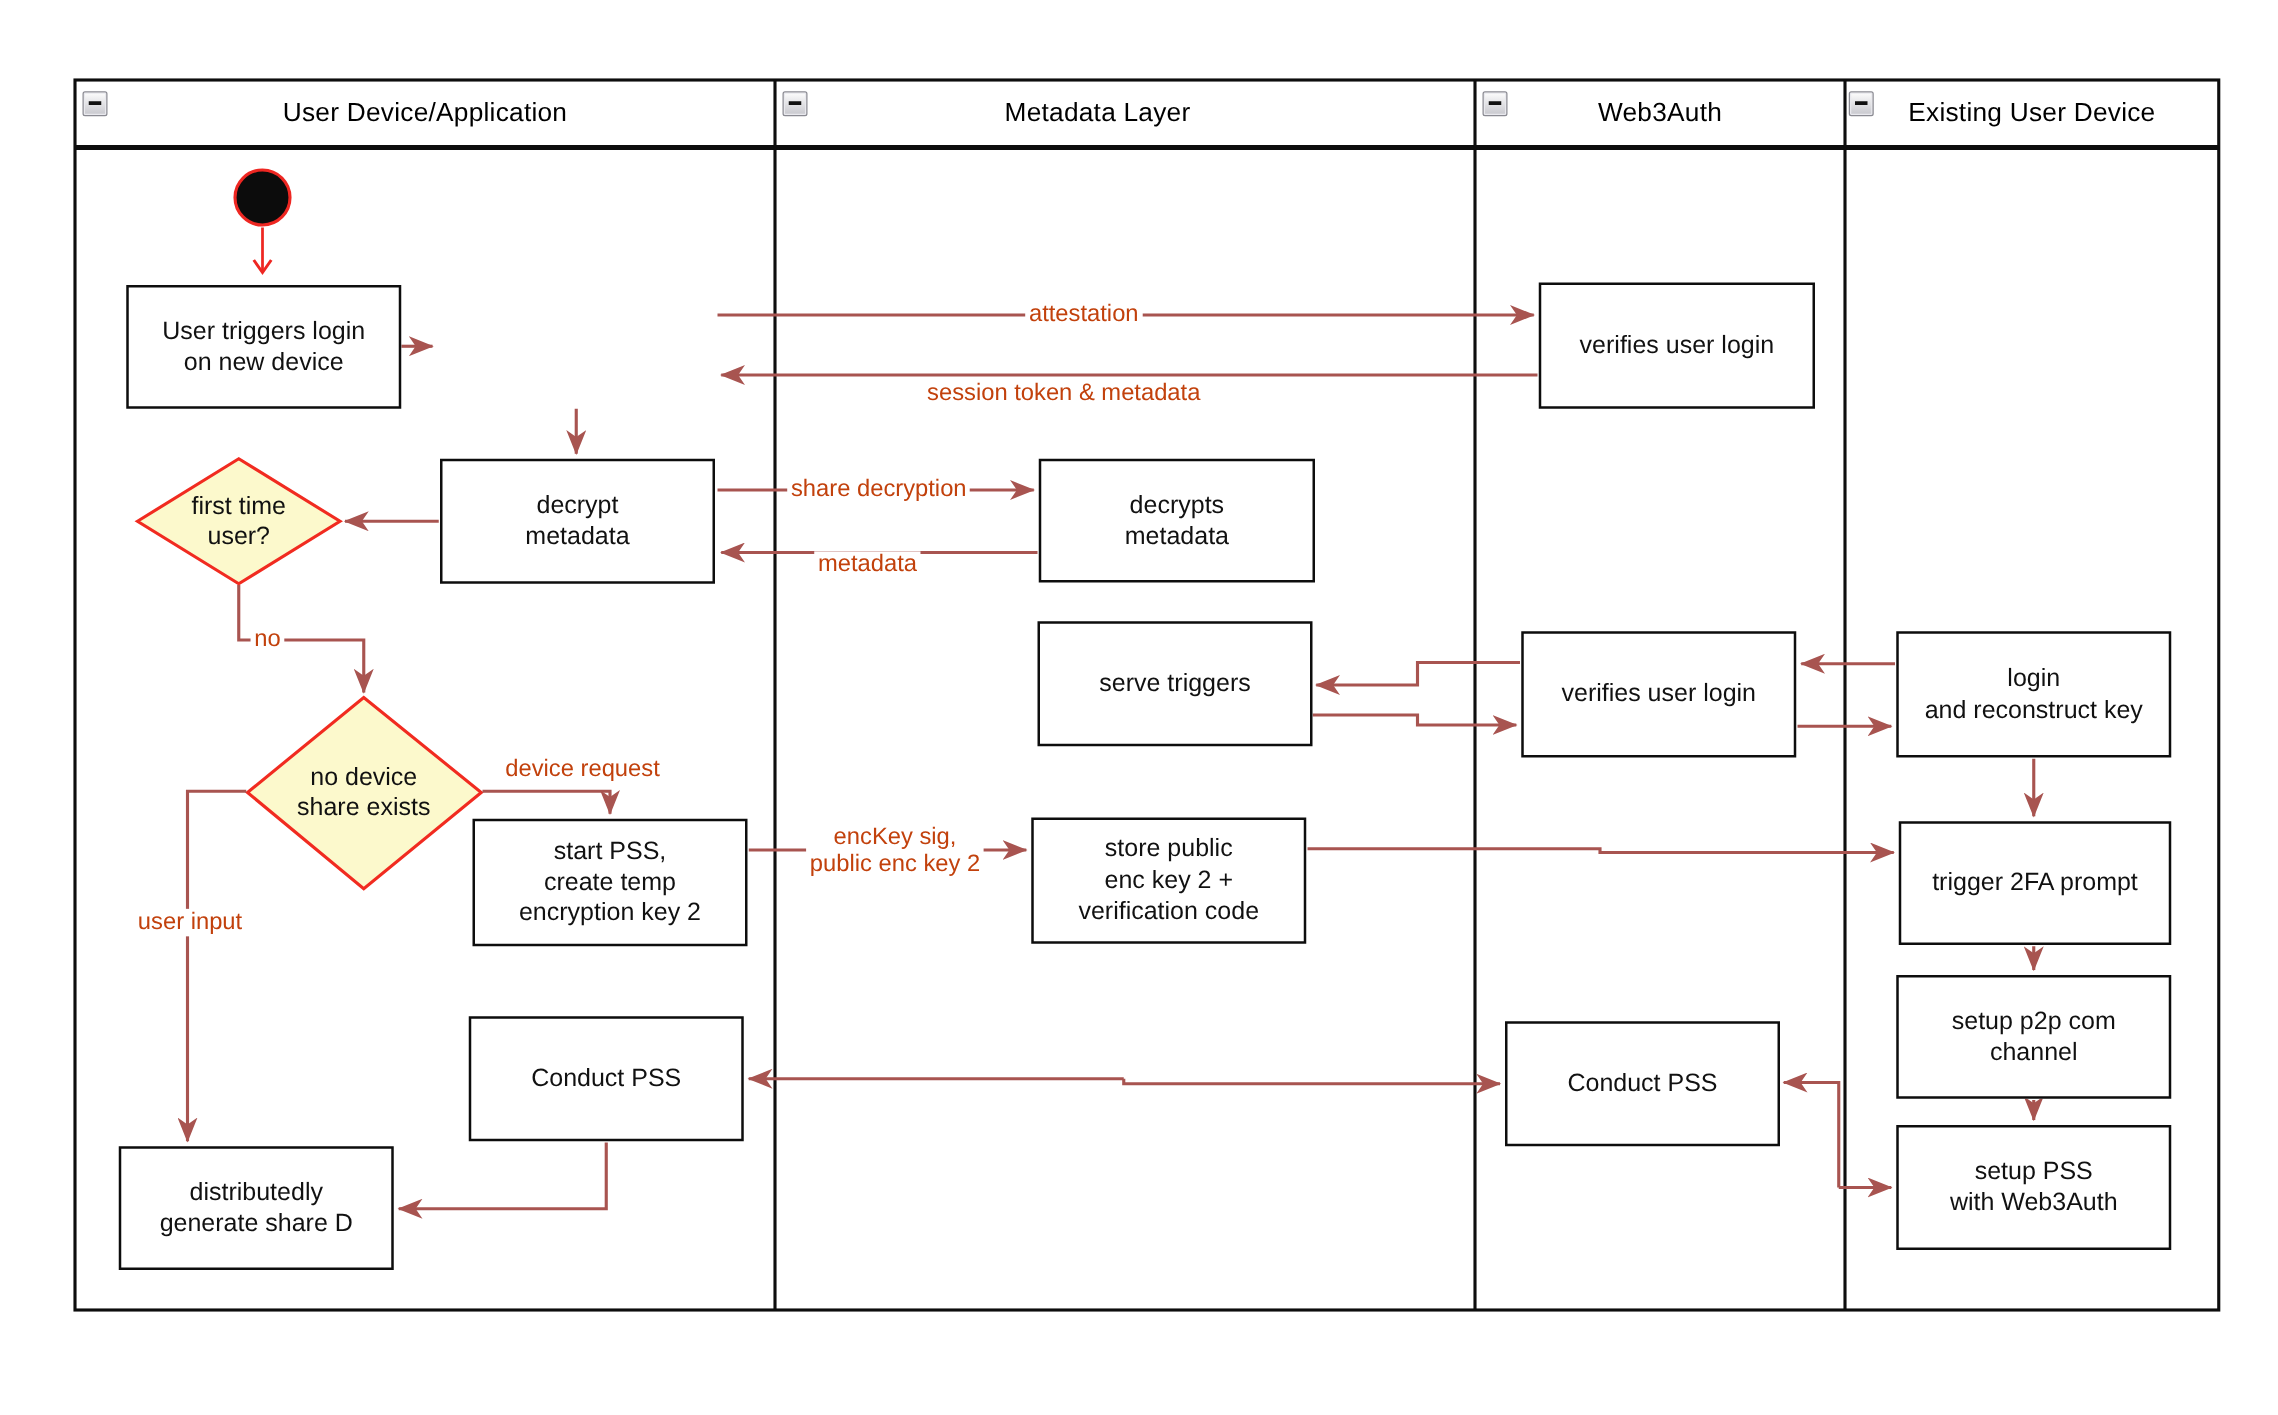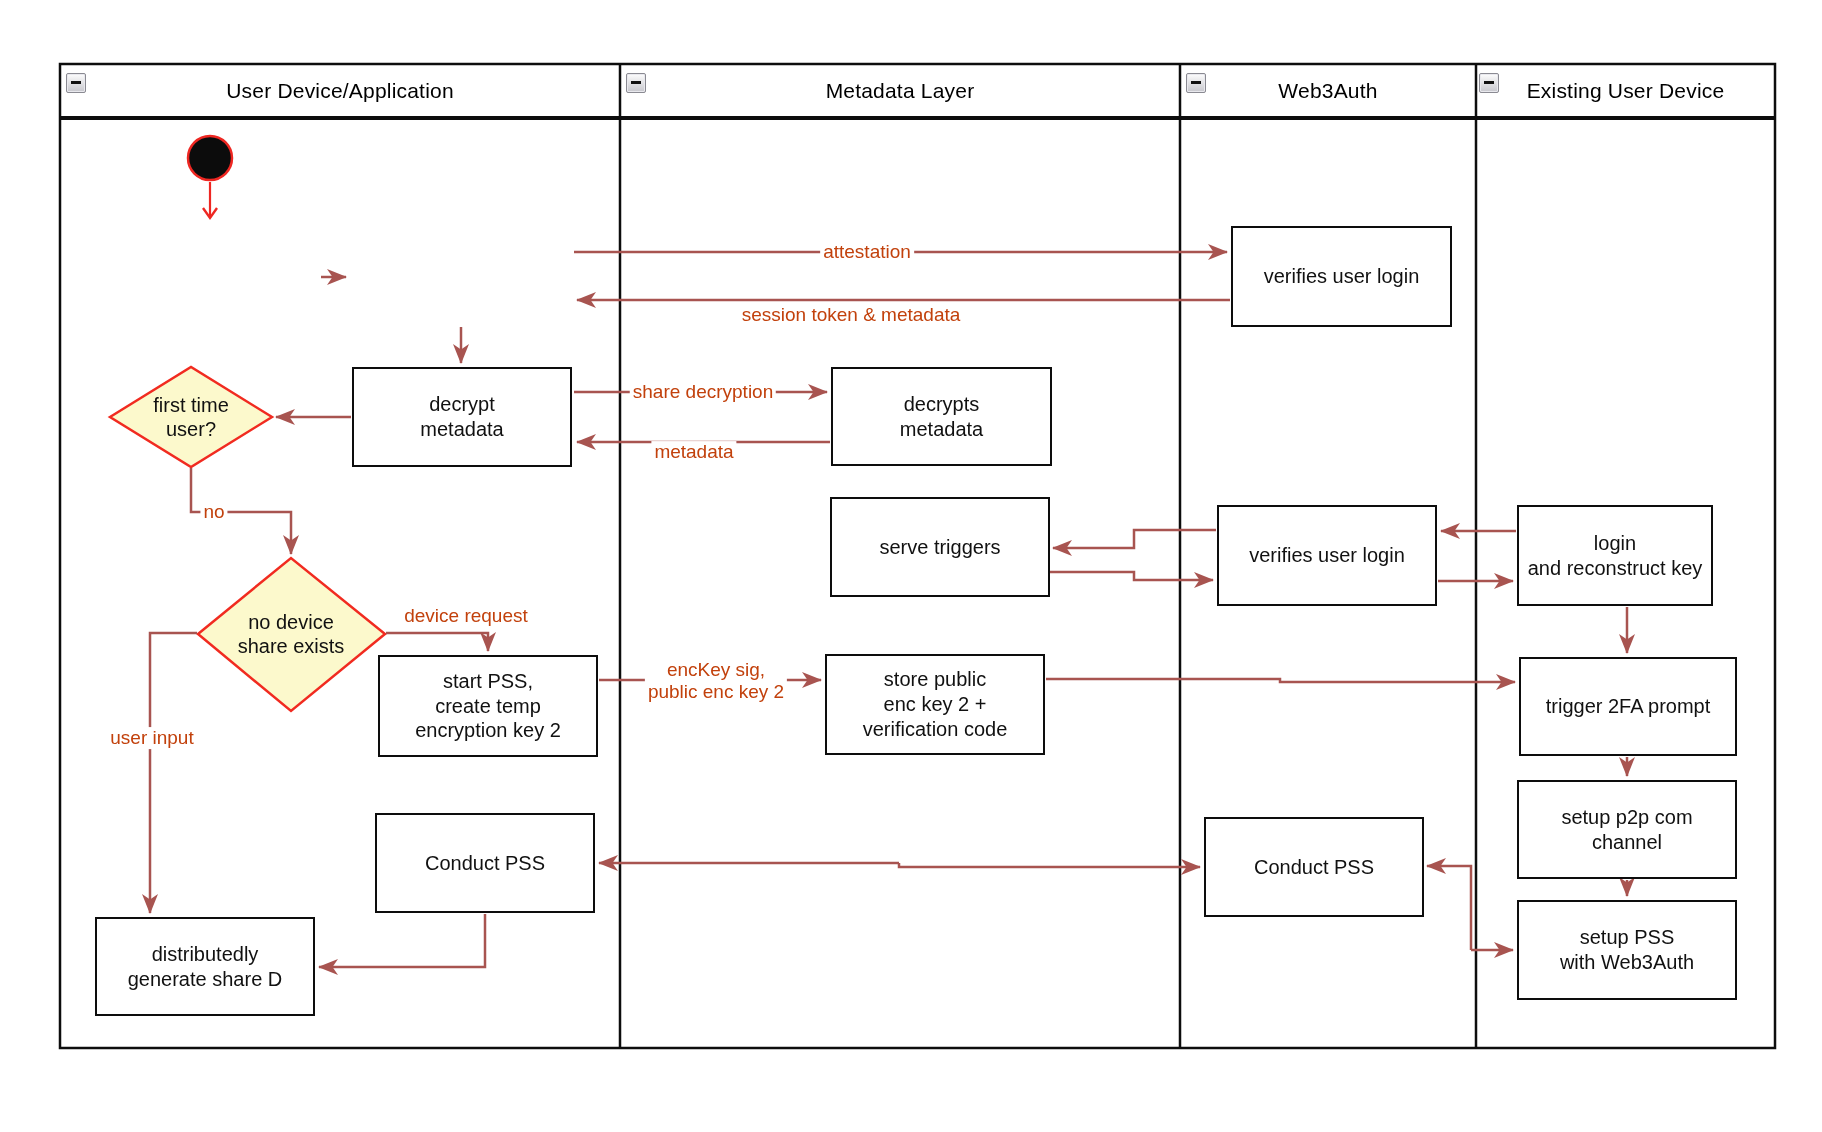--- a/index.html
+++ b/index.html
@@ -71,37 +71,39 @@
       <polyline points="1627,880 1627,896" marker-end="url(#ah)"></polyline>
       <polyline points="1471,950 1471,866 1427,866" marker-end="url(#ah)"></polyline>
       <polyline points="1471,950 1513,950" marker-end="url(#ah)"></polyline>
       <polyline points="899,863 599,863" marker-end="url(#ah)"></polyline>
       <polyline points="899,863 899,867 1200,867" marker-end="url(#ah)"></polyline>
       <polyline points="485,914 485,967 319,967" marker-end="url(#ah)"></polyline>
     </g>
   </svg>
 
   <div class="lane-title" style="left:60px;width:560px">User Device/Application</div>
-  <div class="lane-title" style="left:620px;width:560px">Metadata Layer</div>
+  <div class="lane-title" style="left:598px;width:560px">Metadata Layer</div>
   <div class="lane-title" style="left:1180px;width:296px">Web3Auth</div>
   <div class="lane-title" style="left:1476px;width:299px">Existing User Device</div>
 
   <span class="collapse" style="left:66px;top:73px"></span>
   <span class="collapse" style="left:626px;top:73px"></span>
   <span class="collapse" style="left:1186px;top:73px"></span>
   <span class="collapse" style="left:1479px;top:73px"></span>
 
+  <div class="node" style="left:101px;top:228px;width:220px;height:99px">User triggers login
+on new device</div>
   <div class="node" style="left:1231px;top:226px;width:221px;height:101px">verifies user login</div>
   <div class="node" style="left:352px;top:367px;width:220px;height:100px">decrypt
 metadata</div>
   <div class="node" style="left:831px;top:367px;width:221px;height:99px">decrypts
 metadata</div>
   <div class="node" style="left:830px;top:497px;width:220px;height:100px">serve triggers</div>
   <div class="node" style="left:1217px;top:505px;width:220px;height:101px">verifies user login</div>
-  <div class="node" style="left:1517px;top:505px;width:196px;height:101px">login
+  <div class="node" style="left:1517px;top:505px;width:220px;height:101px">login
 and reconstruct key</div>
   <div class="node" style="left:378px;top:655px;width:220px;height:102px">start PSS,
 create temp
 encryption key 2</div>
   <div class="node" style="left:825px;top:654px;width:220px;height:101px">store public
 enc key 2 +
 verification code</div>
   <div class="node" style="left:1519px;top:657px;width:218px;height:99px">trigger 2FA prompt</div>
   <div class="node" style="left:1517px;top:780px;width:220px;height:99px">setup p2p com
 channel</div>

